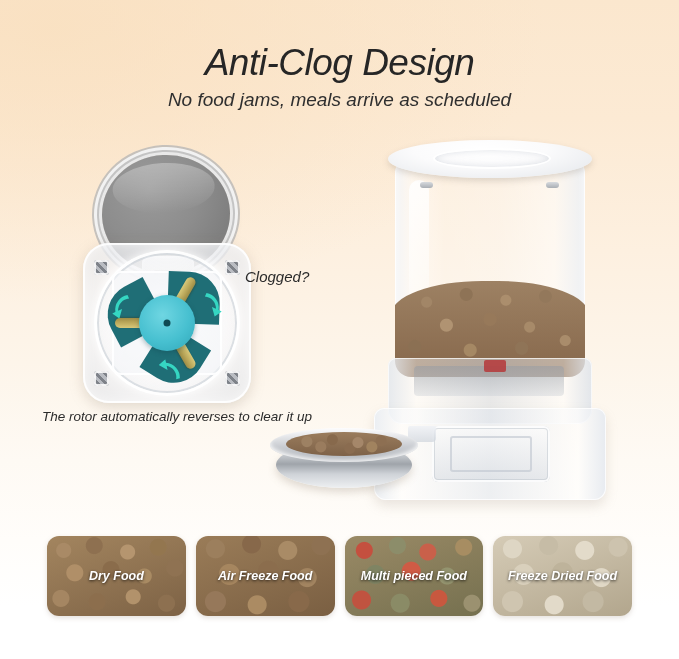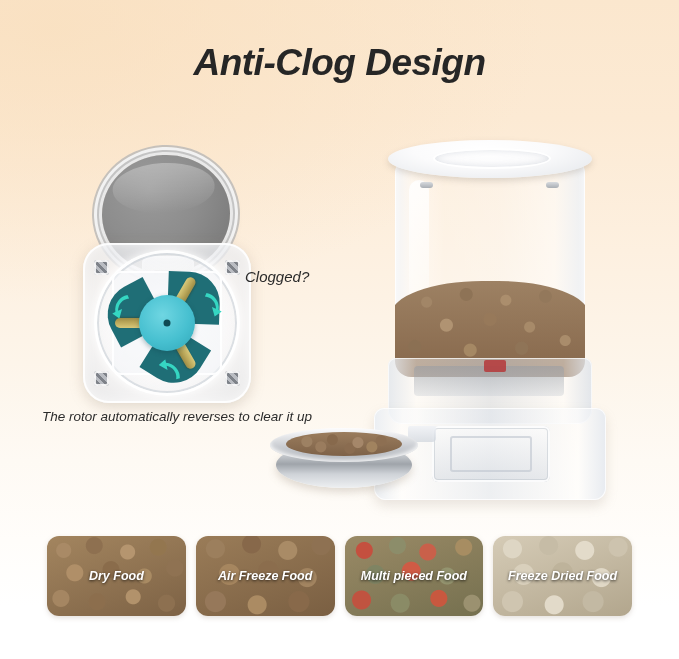--- a/index.html
+++ b/index.html
@@ -14,21 +14,21 @@
   }
   .stage:before{
     content:"";position:absolute;inset:0;
     background:radial-gradient(120% 70% at 8% 4%, rgba(249,223,190,.75) 0%, rgba(249,223,190,0) 60%);
     pointer-events:none;
   }
 
   
   .title{
     position:absolute;left:0;right:0;top:42px;text-align:center;
-    font-size:37px;font-weight:bold;font-style:italic;color:#262626;
+    font-size:37px;font-weight:normal;font-style:italic;color:#262626;
     letter-spacing:-0.5px;z-index:5;
   }
   .subtitle{
     position:absolute;left:0;right:0;top:89px;text-align:center;
     font-size:19px;font-style:italic;color:#2f2f2f;z-index:5;
   }
 
   
   .rotor-fig{position:absolute;left:80px;top:155px;width:175px;height:245px;}
 
@@ -333,20 +333,21 @@
     position:absolute;left:30px;top:638px;width:625px;
     font-size:11.5px;font-style:italic;color:#2d2d2d;z-index:6;
   }
 </style>
 </head>
 <body>
 
 <div class="stage">
 
   <div class="title">Anti-Clog Design</div>
+  <div class="subtitle">No food jams, meals arrive as scheduled</div>
 
   <div class="rotor-fig">
     <div class="lid-flap"></div>
     <div class="lid-hinge"></div>
 
     <div class="housing">
       <div class="housing-ring"></div>
       <div class="housing-inner"></div>
       <div class="screw s1"></div>
       <div class="screw s2"></div>

